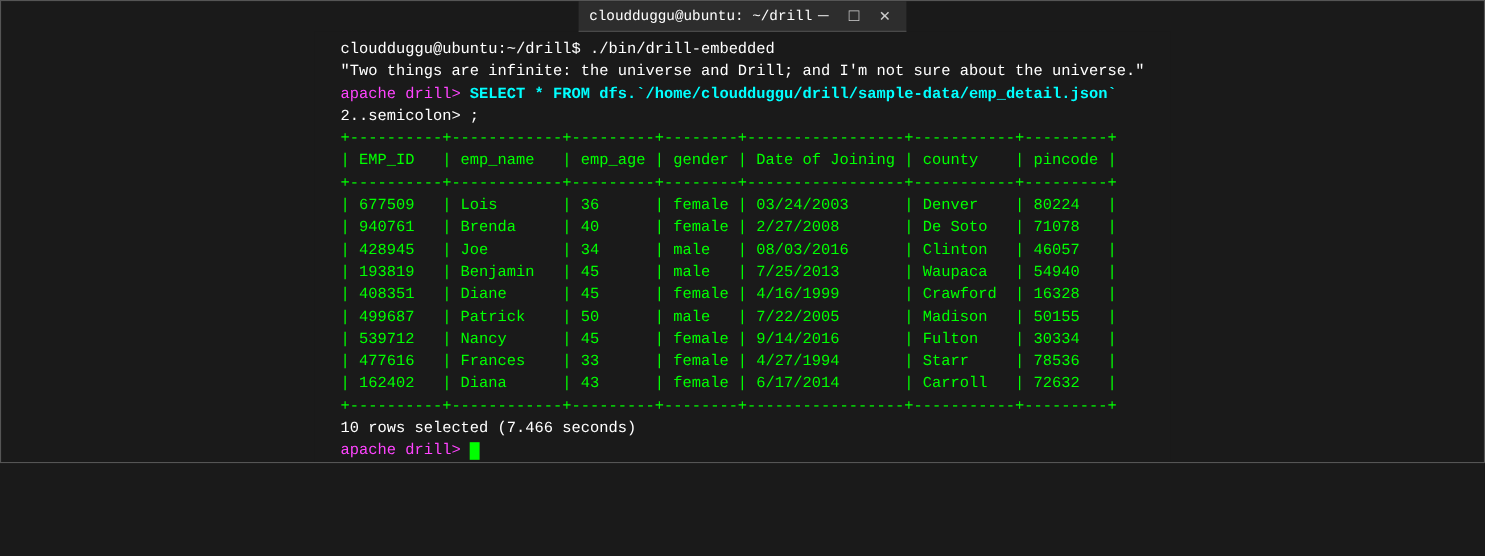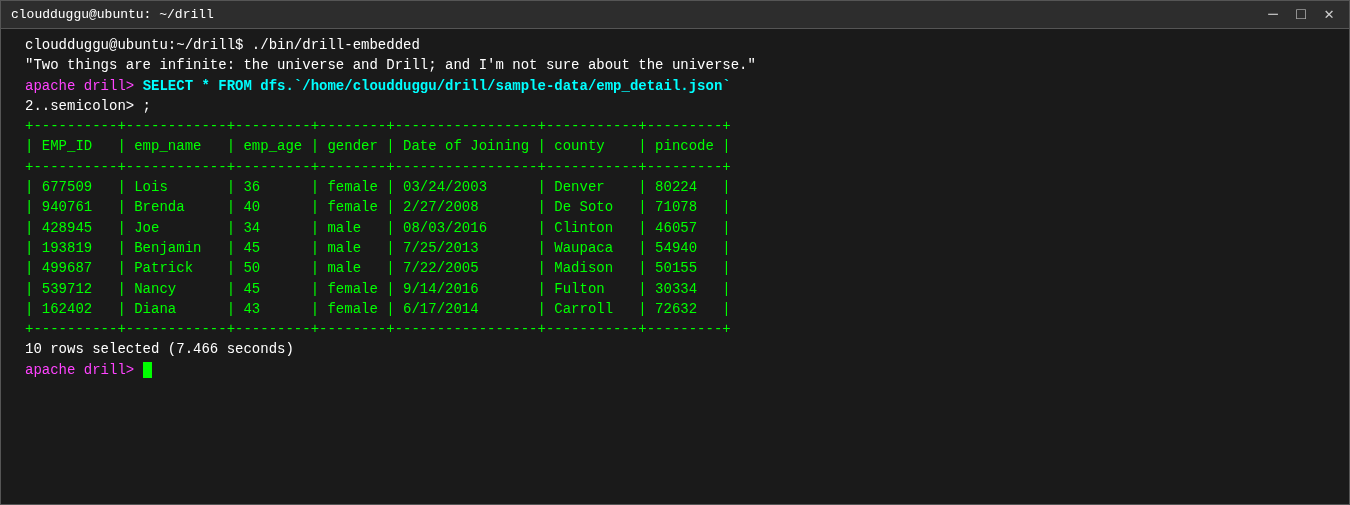--- a/index.html
+++ b/index.html
@@ -8,24 +8,25 @@
       background: #1a1a1a;
       font-family: 'Courier New', Courier, monospace;
       font-size: 14px;
       width: 1350px;
       height: 505px;
       overflow: hidden;
     }
 
     .window {
       width: 1350px;
-      height: 505px;
+      height: 421px;
       display: flex;
       flex-direction: column;
       border: 1px solid #555;
+      align-items: center;
     }
 
     .titlebar {
       background: #2d2d2d;
       height: 28px;
       display: flex;
       align-items: center;
       padding: 0 10px;
       border-bottom: 1px solid #555;
       flex-shrink: 0;
@@ -103,20 +104,22 @@
     <span class="line white">"Two things are infinite: the universe and Drill; and I'm not sure about the universe."</span>
     <span class="line"><span class="prompt-magenta">apache drill&gt; </span><span class="prompt-select">SELECT * FROM dfs.`/home/cloudduggu/drill/sample-data/emp_detail.json`</span></span>
     <span class="line white">2..semicolon&gt; ;</span>
     <span class="line green">+----------+------------+---------+--------+-----------------+-----------+---------+</span>
     <span class="line green">| EMP_ID   | emp_name   | emp_age | gender | Date of Joining | county    | pincode |</span>
     <span class="line green">+----------+------------+---------+--------+-----------------+-----------+---------+</span>
     <span class="line green">| 677509   | Lois       | 36      | female | 03/24/2003      | Denver    | 80224   |</span>
     <span class="line green">| 940761   | Brenda     | 40      | female | 2/27/2008       | De Soto   | 71078   |</span>
     <span class="line green">| 428945   | Joe        | 34      | male   | 08/03/2016      | Clinton   | 46057   |</span>
     <span class="line green">| 193819   | Benjamin   | 45      | male   | 7/25/2013       | Waupaca   | 54940   |</span>
+    <span class="line green">| 408351   | Diane      | 45      | female | 4/16/1999       | Crawford  | 16328   |</span>
     <span class="line green">| 499687   | Patrick    | 50      | male   | 7/22/2005       | Madison   | 50155   |</span>
     <span class="line green">| 539712   | Nancy      | 45      | female | 9/14/2016       | Fulton    | 30334   |</span>
+    <span class="line green">| 477616   | Frances    | 33      | female | 4/27/1994       | Starr     | 78536   |</span>
     <span class="line green">| 162402   | Diana      | 43      | female | 6/17/2014       | Carroll   | 72632   |</span>
     <span class="line green">+----------+------------+---------+--------+-----------------+-----------+---------+</span>
     <span class="line white">10 rows selected (7.466 seconds)</span>
     <span class="line"><span class="prompt-magenta">apache drill&gt; </span><span class="cursor"></span></span>
   </div>
 </div>
 
 </body></html>

